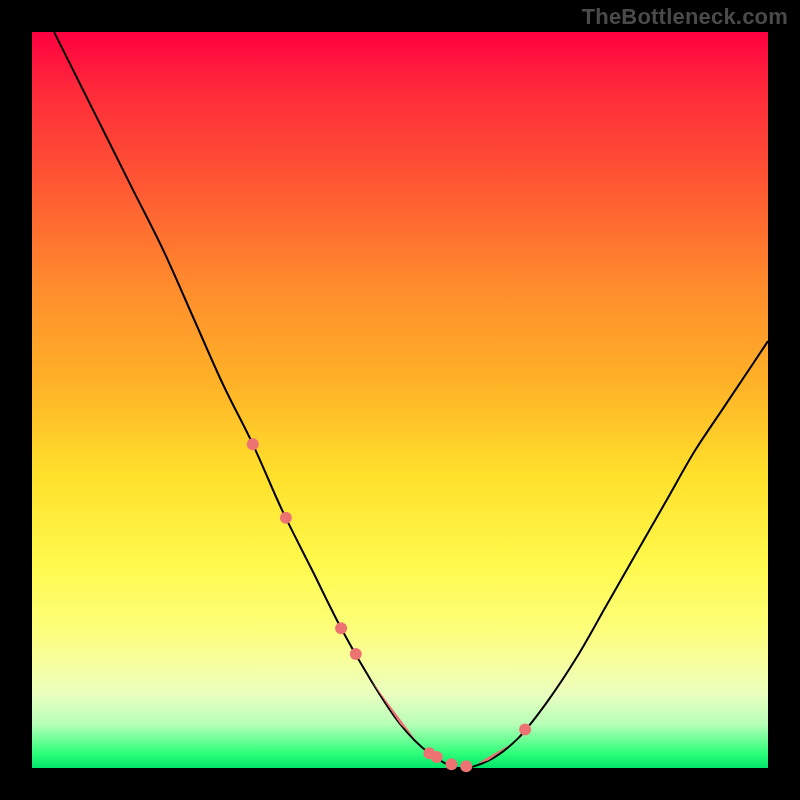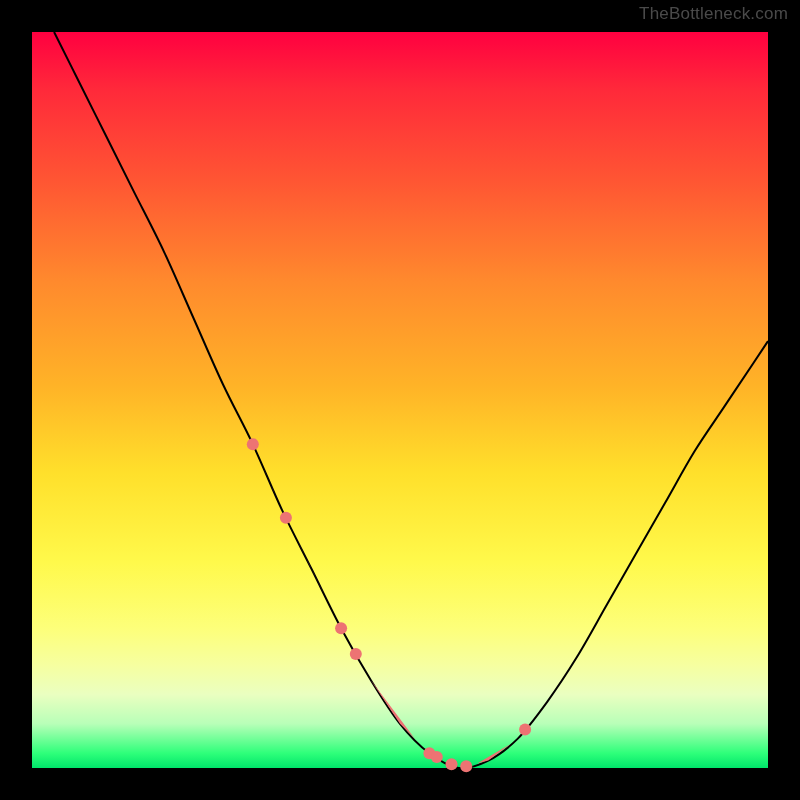--- a/index.html
+++ b/index.html
@@ -15,22 +15,22 @@
     position: relative;
     width: 800px;
     height: 800px;
     background: #000;
   }
   .watermark {
     position: absolute;
     top: 4px;
     right: 12px;
     color: #4a4a4a;
-    font-size: 17px;
-    font-weight: 400;
+    font-size: 22px;
+    font-weight: 700;
     letter-spacing: 0.2px;
     z-index: 50;
   }
   .plot {
     position: absolute;
     left: 32px;
     top: 32px;
     width: 736px;
     height: 736px;
     background: linear-gradient(

